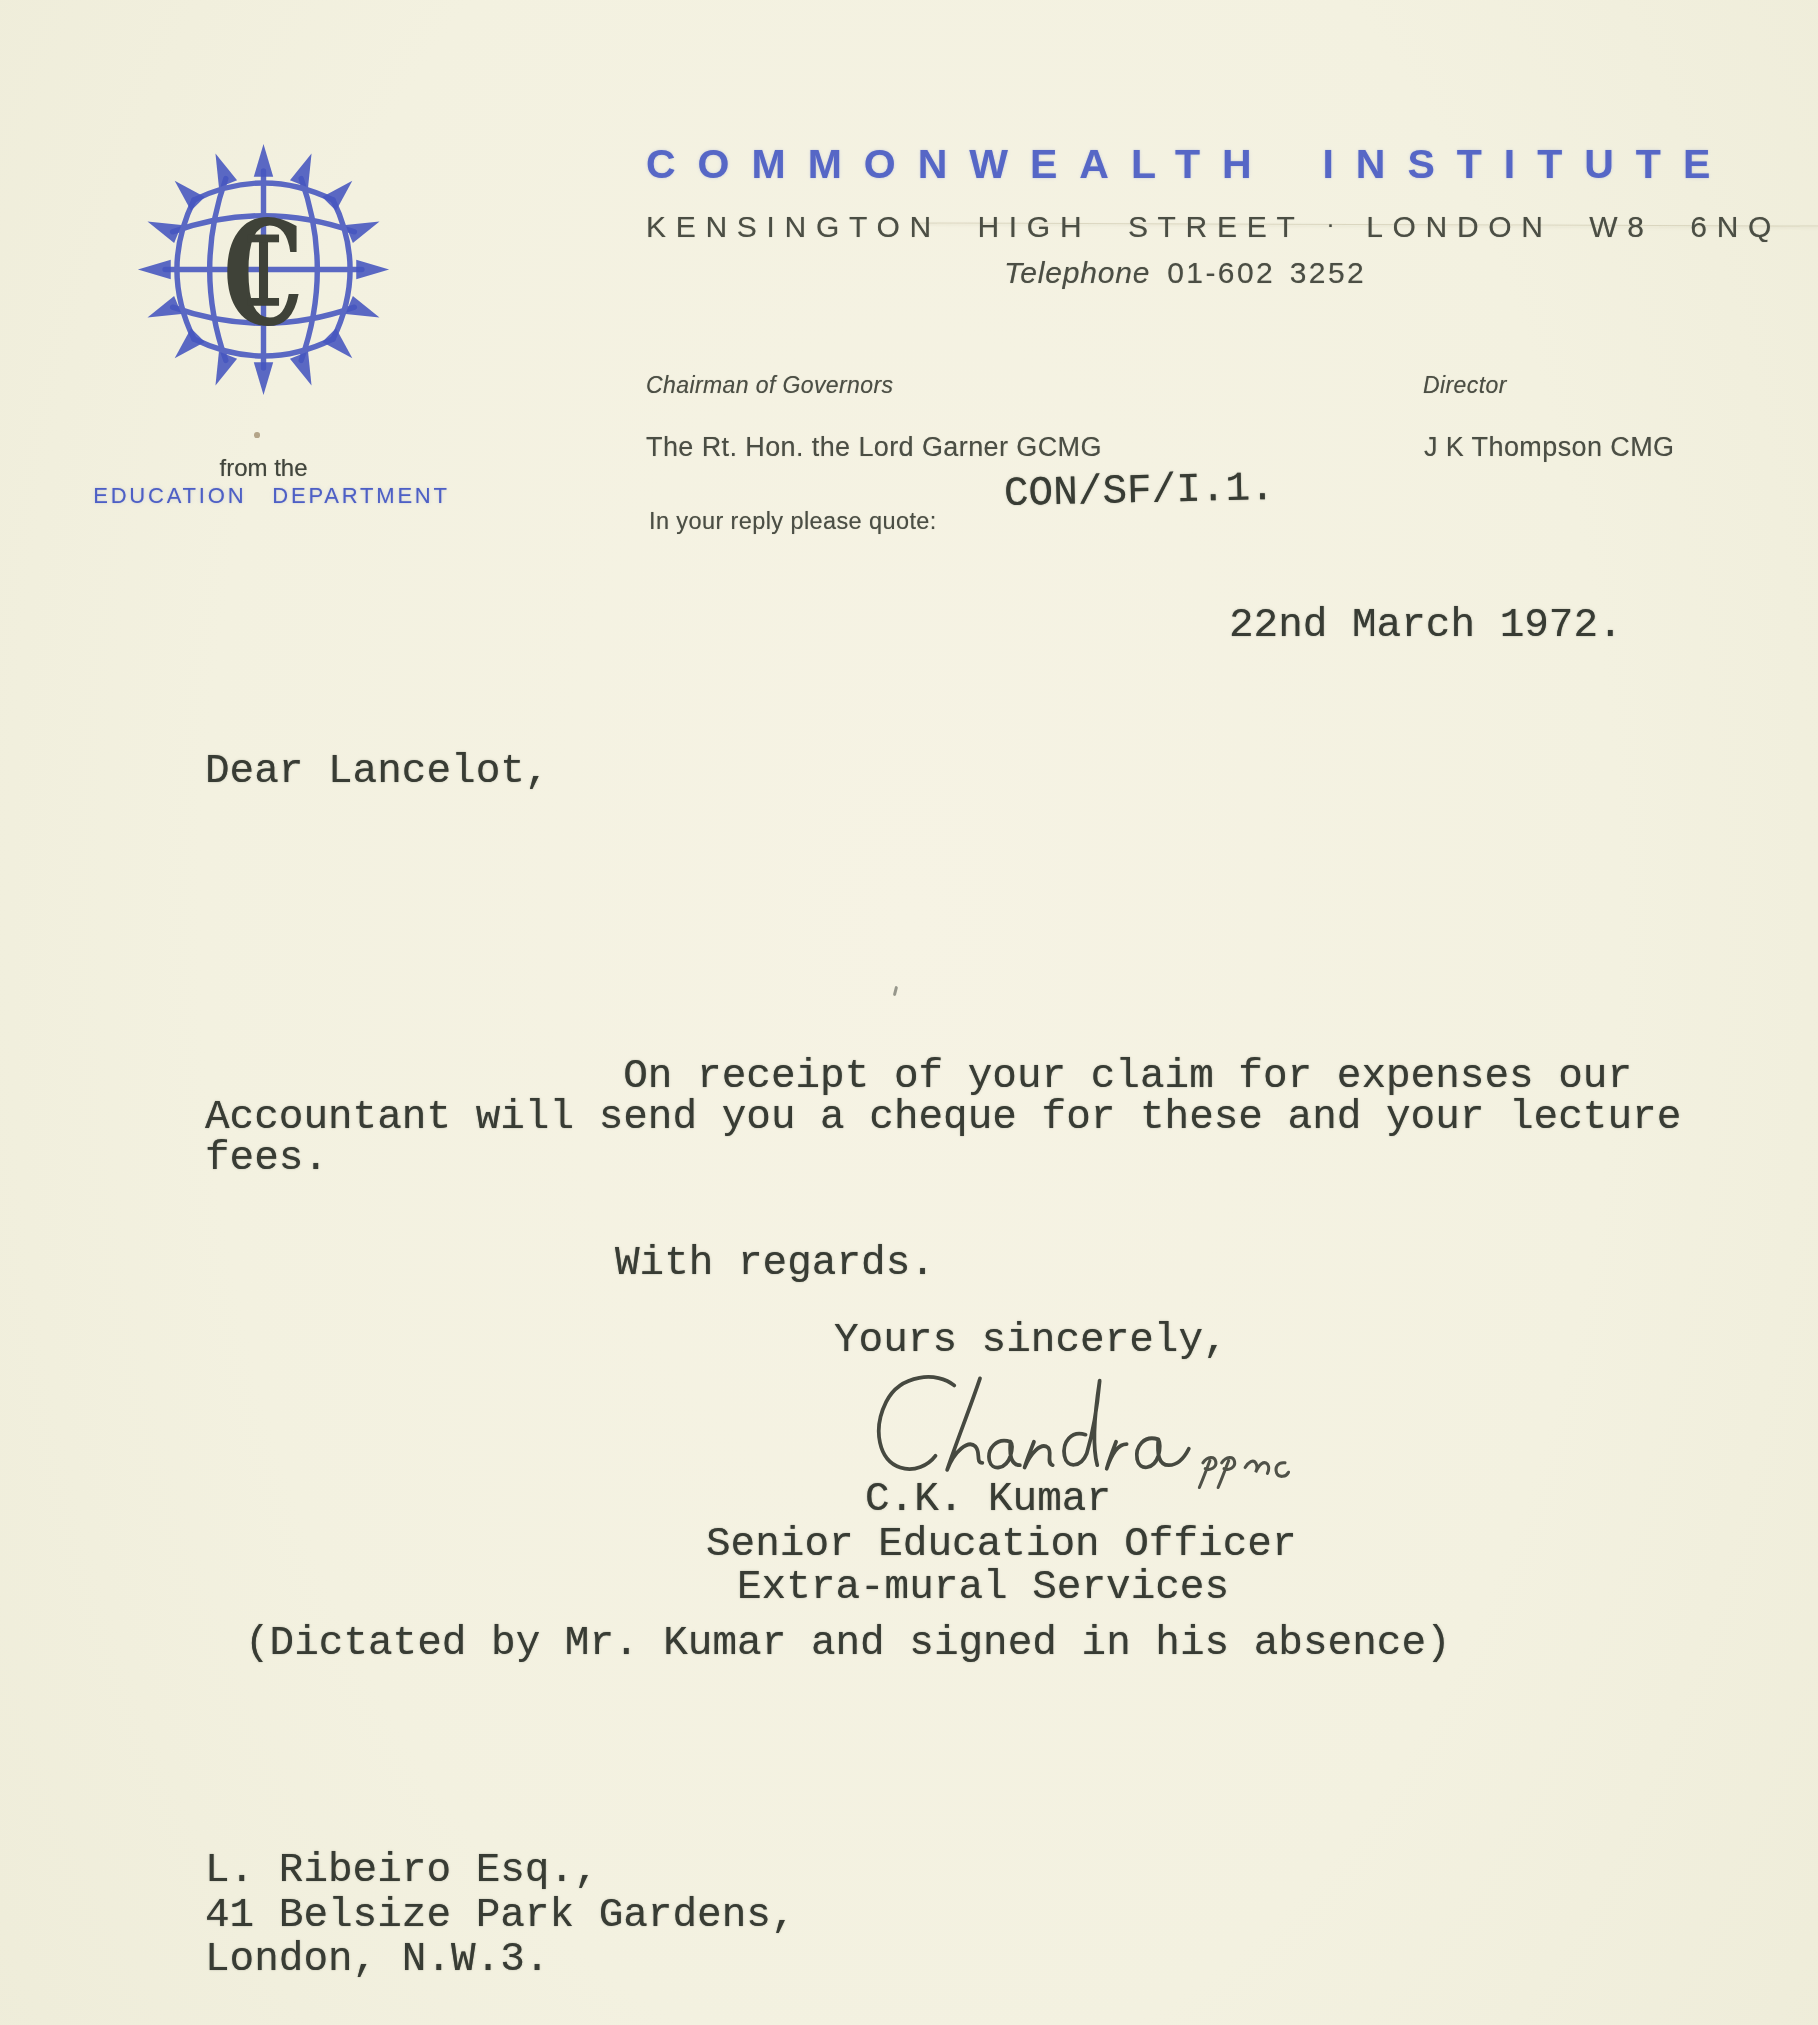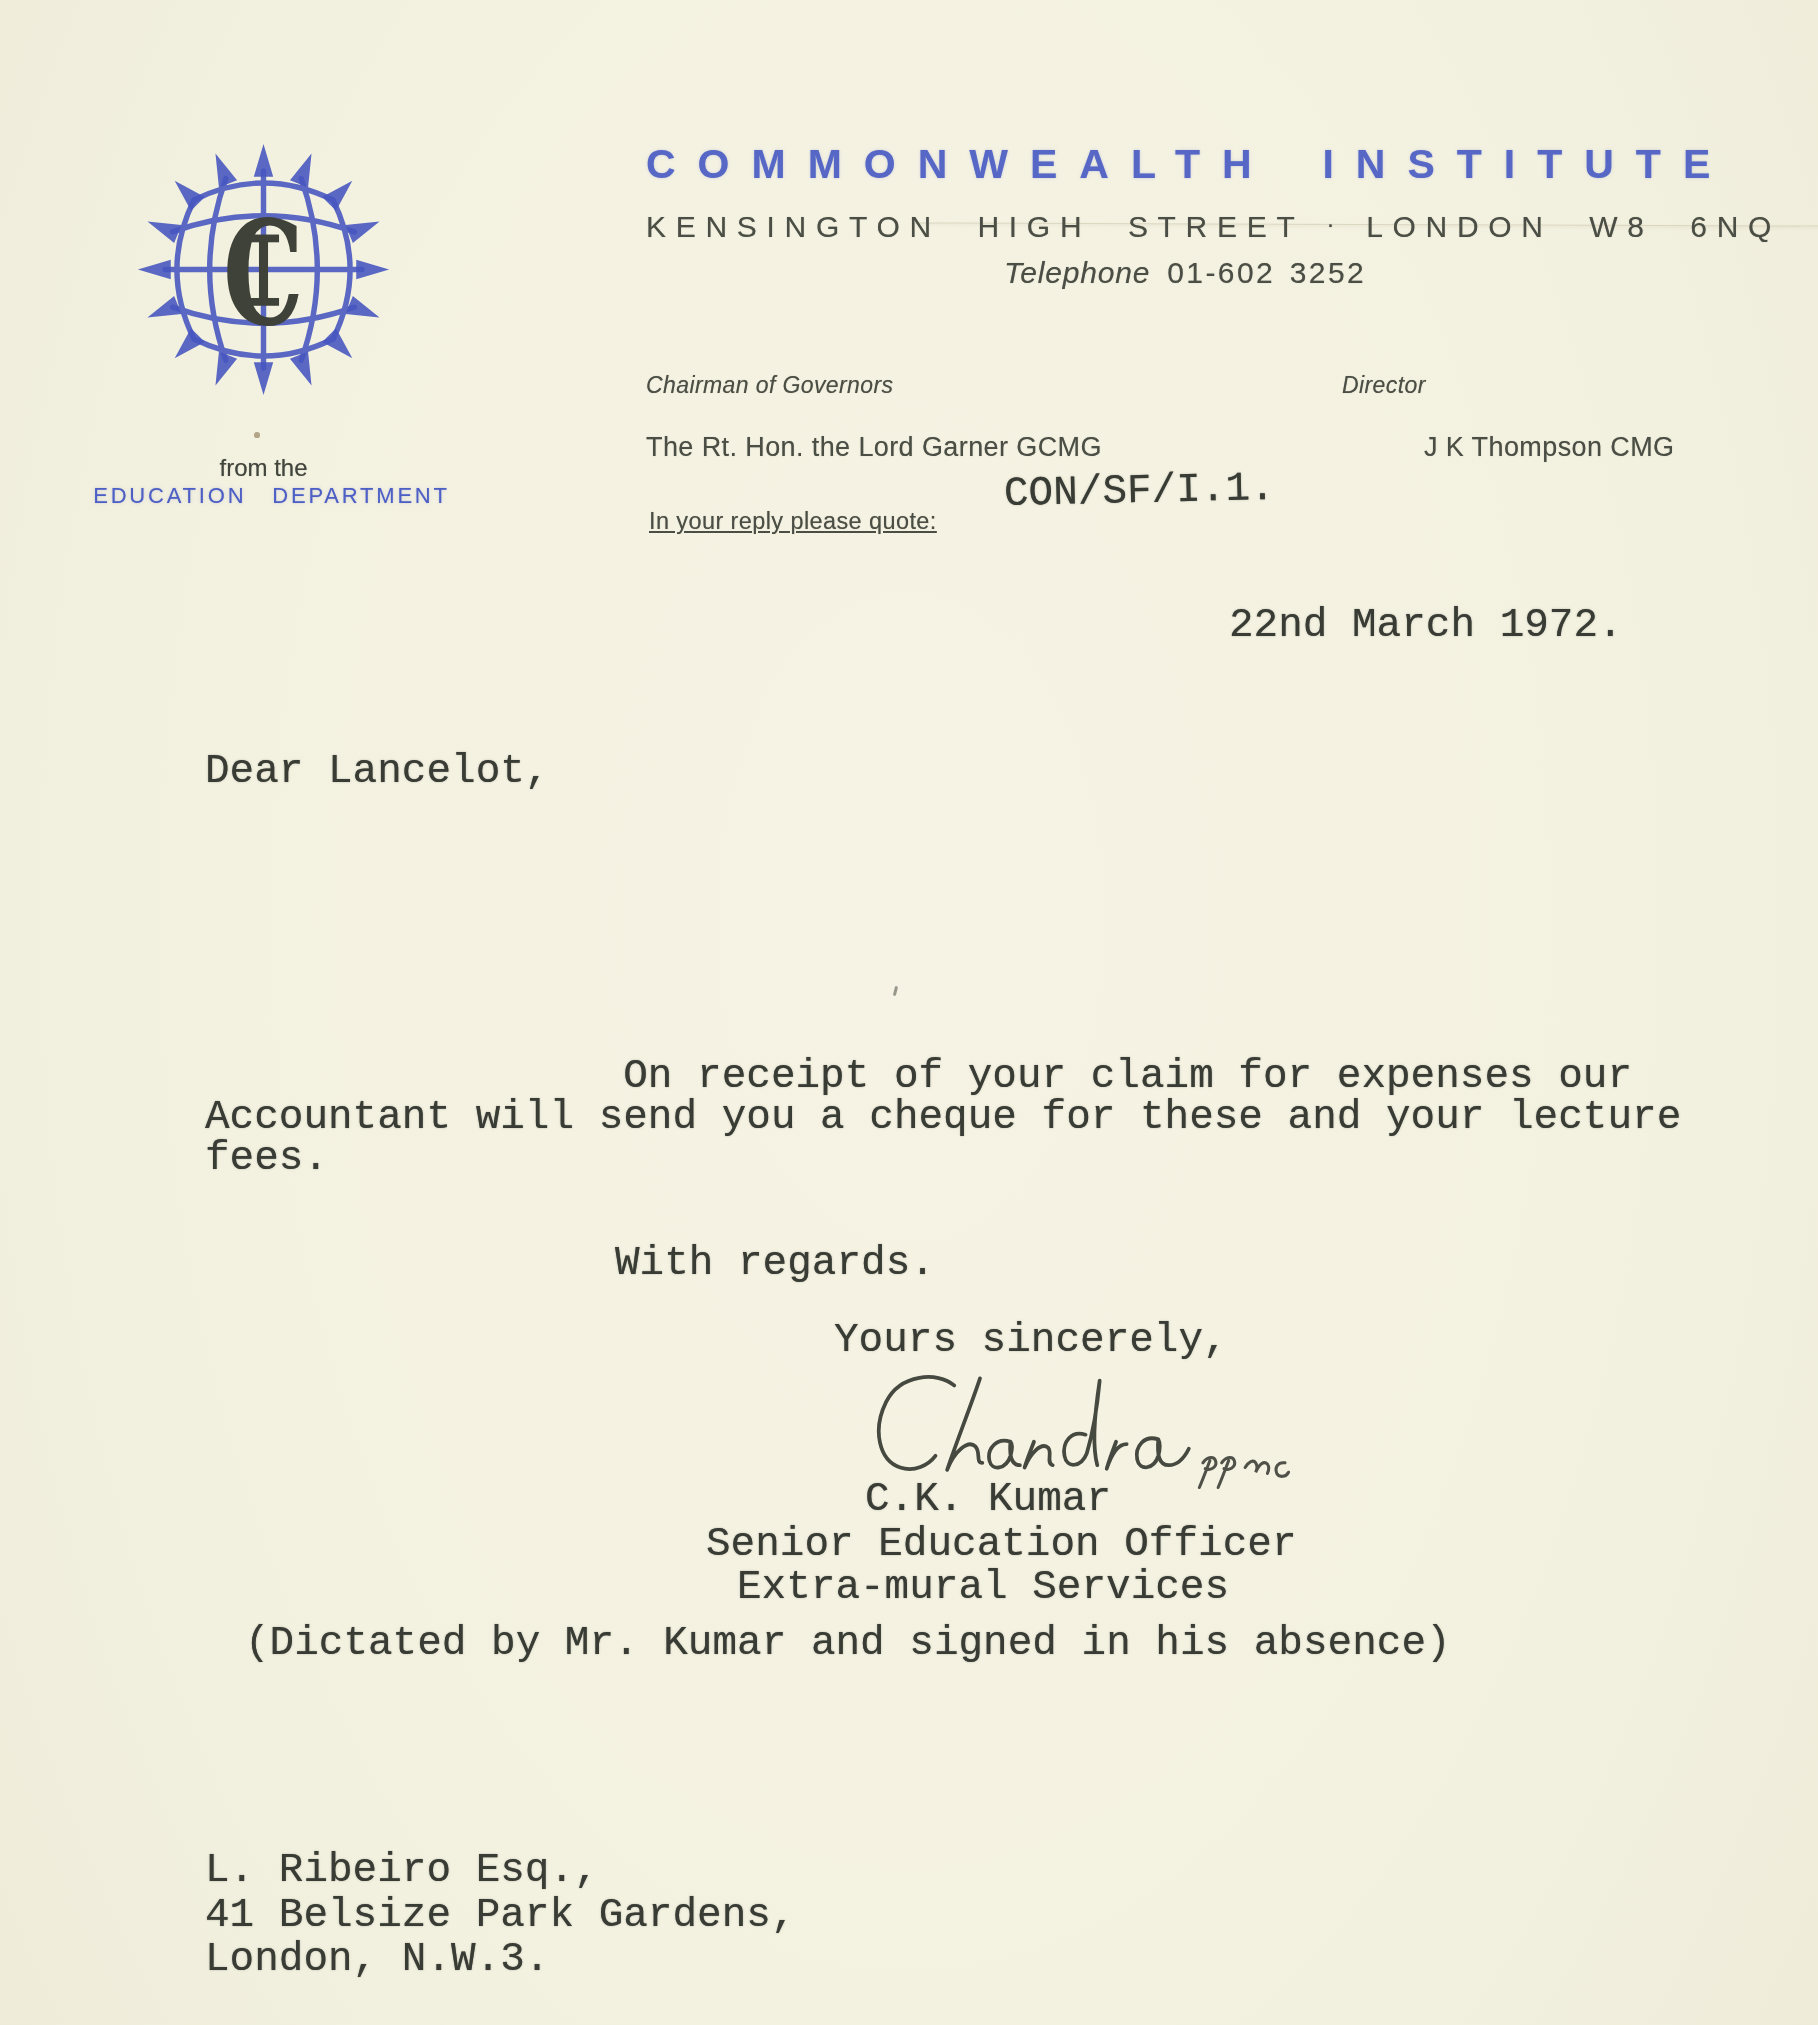--- a/index.html
+++ b/index.html
@@ -36,21 +36,21 @@
     font-size:30px;font-weight:500;letter-spacing:9.7px;word-spacing:18.6px;white-space:nowrap;
   }
   .address-sep{display:inline-block;margin:0 22px;font-size:24px;vertical-align:4.9px;}
   .phone-line{font-size:30px;letter-spacing:0.8px;word-spacing:4px;white-space:nowrap;}
   .phone-label{font-style:italic;margin-right:17px;}
   .phone-number{letter-spacing:2.4px;}
   .role-label{font-size:23px;font-style:italic;letter-spacing:0.4px;}
   .role-name{font-size:27px;letter-spacing:0.4px;white-space:nowrap;}
   .from-the{font-size:24px;text-align:center;color:#41453c;text-shadow:0 0 0.8px rgba(65,69,60,.5);}
   .edu-dept{font-size:22px;letter-spacing:2.8px;word-spacing:17px;text-align:center;white-space:nowrap;}
-  .quote-label{font-size:23.5px;letter-spacing:0.4px;text-decoration:underline;}
+  .quote-label{font-size:23.5px;letter-spacing:0.4px;}
   .quote-ref{transform:rotate(-1.3deg);}
   
   .crease{
     position:absolute;left:915px;top:224px;width:903px;height:1.2px;
     background:rgba(188,181,152,.45);transform:rotate(.2deg);
     box-shadow:0 1.6px 2.4px rgba(188,181,152,.25);
   }
   .speck-dot{
     position:absolute;left:254px;top:432px;width:5.7px;height:5.7px;border-radius:50%;
     background:rgba(128,102,66,.55);
@@ -118,21 +118,21 @@
   <div class="abs address-line print" style="left:646px;top:186px">
     <span>KENSINGTON HIGH STREET</span><span class="address-sep">·</span><span>LONDON W8 6NQ</span>
   </div>
 
   <div class="abs phone-line print" style="left:1004px;top:232px">
     <span class="phone-label">Telephone</span><span class="phone-number">01-602 3252</span>
   </div>
 
   <div class="abs role-label print" style="left:646px;top:348px">Chairman of Governors</div>
   <div class="abs role-name print" style="left:646px;top:408px">The Rt. Hon. the Lord Garner GCMG</div>
-  <div class="abs role-label print" style="left:1342px;top:348px">Director</div>
+  <div class="abs role-label print" style="left:1423px;top:348px">Director</div>
   <div class="abs role-name print" style="left:1424px;top:408px">J K Thompson CMG</div>
 
   <div class="abs quote-label print" style="left:649px;top:484px">In your reply please quote:</div>
   <div class="abs type quote-ref" style="left:1004px;top:471px">CON/SF/I.1.</div>
 
   <div class="abs type" style="left:1229px;top:605px">22nd March 1972.</div>
 
   <div class="abs type" style="left:205px;top:751px">Dear Lancelot,</div>
 
 

